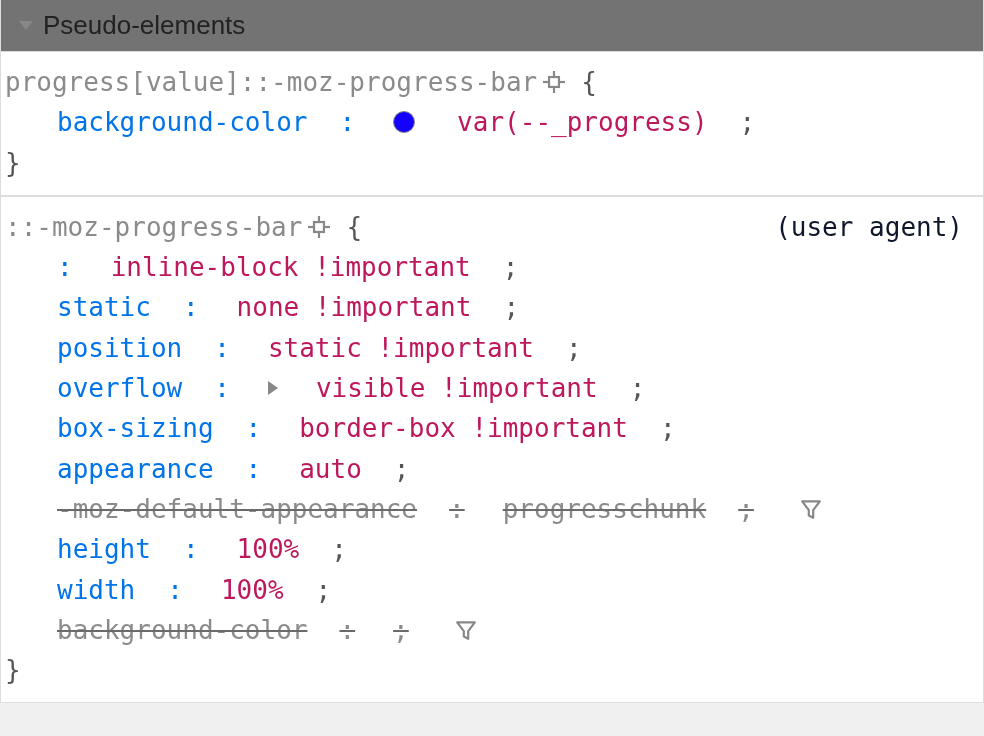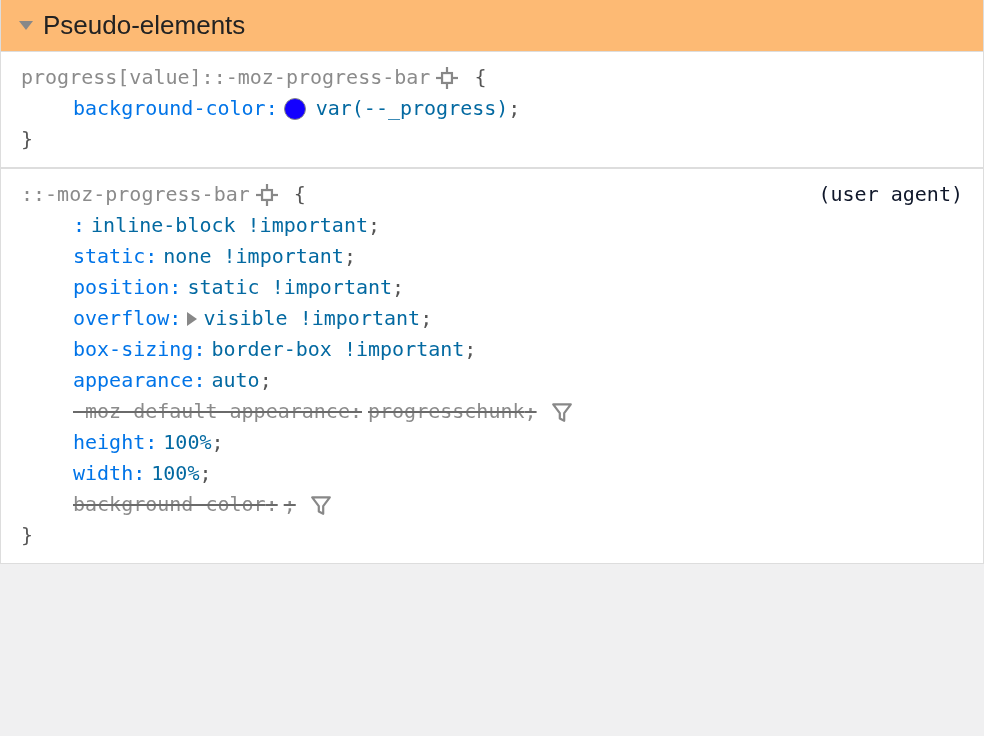--- a/index.html
+++ b/index.html
@@ -14,36 +14,36 @@
   .panel {
     width: 984px;
   }
   .section-header {
     display: flex;
     align-items: center;
     gap: 10px;
     padding: 10px 18px;
     border: 1px solid #ddd;
     border-top: none;
-    background: #fdba74;
+    background: #737373;
     font-size: 26px;
   }
   .caret-down {
     width: 0; height: 0;
     border-left: 7px solid transparent;
     border-right: 7px solid transparent;
     border-top: 9px solid #888;
   }
   .rule-block {
     background: #fff;
     border: 1px solid #ddd;
     border-top: none;
-    padding: 10px 20px 12px 20px;
+    padding: 10px 20px 12px 4px;
     font-family: ui-monospace, SFMono-Regular, "SF Mono", Menlo, Consolas, monospace;
-    font-size: 20px;
+    font-size: 26px;
     line-height: 1.55;
     position: relative;
   }
   .rule-block + .rule-block {
     margin-top: 0;
     border-top: 1px solid #ddd;
   }
   .selector-line {
     display: flex;
     align-items: center;
@@ -57,24 +57,25 @@
     white-space: nowrap;
   }
   .brace { color: #555; margin-left: 8px; }
   .close-brace { color: #555; }
   .decl {
     padding-left: 52px;
     display: flex;
     align-items: center;
     flex-wrap: nowrap;
     white-space: nowrap;
+    gap: 32px;
   }
   .prop { color: #0074e8; }
   .colon { color: #0074e8; margin-right: 6px; }
-  .val  { color: #0369a1; }
+  .val  { color: #be185d; }
   .semi { color: #555; }
   .strike { text-decoration: line-through; text-decoration-color: #6a6a6a; color: #8b8b8b; }
   .strike .prop, .strike .val, .strike .colon, .strike .semi { color: #8b8b8b; }
   .swatch {
     display: inline-block;
     width: 22px; height: 22px;
     border-radius: 50%;
     background: #1300ff;
     border: 1px solid #888;
     vertical-align: -3px;

